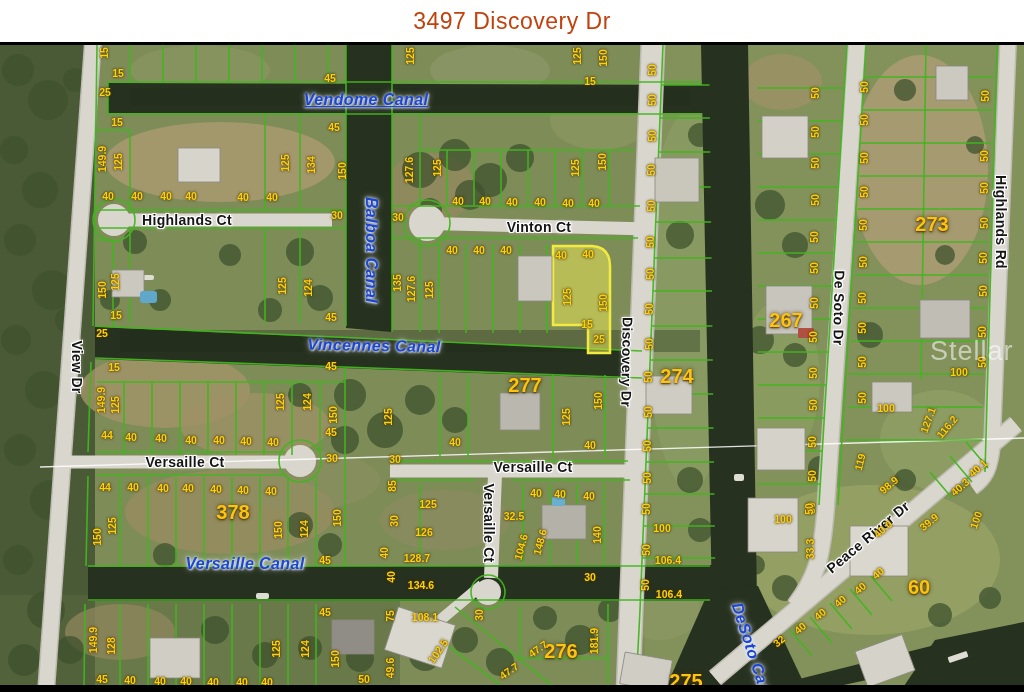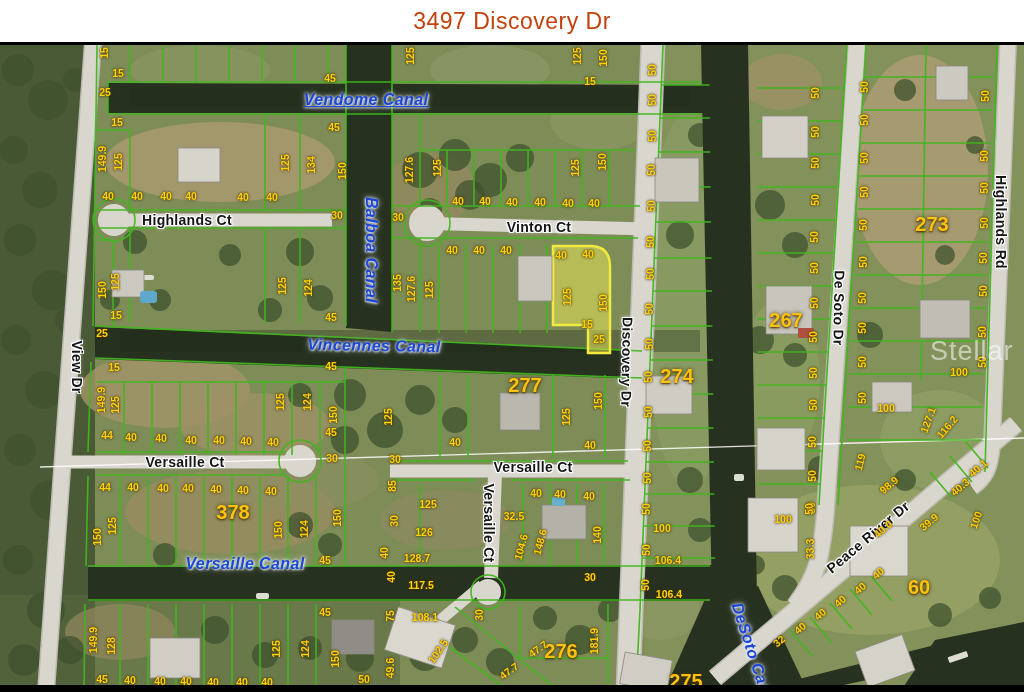--- a/index.html
+++ b/index.html
@@ -510,21 +510,21 @@
         <div class="lbl lbl-dim" style="left: 390px; top: 616px; transform: translate(-50%, -50%) rotate(-90deg);">75</div>
         <div class="lbl lbl-dim" style="left: 391px; top: 577px; transform: translate(-50%, -50%) rotate(-90deg);">40</div>
         <div class="lbl lbl-dim" style="left: 390px; top: 668px; transform: translate(-50%, -50%) rotate(-90deg);">49.6</div>
         <div class="lbl lbl-dim" style="left: 395px; top: 459px; transform: translate(-50%, -50%) rotate(0deg);">30</div>
         <div class="lbl lbl-dim" style="left: 392px; top: 486px; transform: translate(-50%, -50%) rotate(-90deg);">85</div>
         <div class="lbl lbl-dim" style="left: 428px; top: 504px; transform: translate(-50%, -50%) rotate(0deg);">125</div>
         <div class="lbl lbl-dim" style="left: 424px; top: 532px; transform: translate(-50%, -50%) rotate(0deg);">126</div>
         <div class="lbl lbl-dim" style="left: 394px; top: 521px; transform: translate(-50%, -50%) rotate(-90deg);">30</div>
         <div class="lbl lbl-dim" style="left: 384px; top: 553px; transform: translate(-50%, -50%) rotate(-90deg);">40</div>
         <div class="lbl lbl-dim" style="left: 417px; top: 558px; transform: translate(-50%, -50%) rotate(0deg);">128.7</div>
-        <div class="lbl lbl-dim" style="left: 421px; top: 585px; transform: translate(-50%, -50%) rotate(0deg);">117.5</div>
+        <div class="lbl lbl-dim" style="left: 421px; top: 585px; transform: translate(-50%, -50%) rotate(0deg);">134.6</div>
         <div class="lbl lbl-dim" style="left: 425px; top: 617px; transform: translate(-50%, -50%) rotate(0deg);">108.1</div>
         <div class="lbl lbl-dim" style="left: 438px; top: 651px; transform: translate(-50%, -50%) rotate(-55deg);">102.5</div>
         <div class="lbl lbl-dim" style="left: 479px; top: 615px; transform: translate(-50%, -50%) rotate(-90deg);">30</div>
         <div class="lbl lbl-dim" style="left: 514px; top: 516px; transform: translate(-50%, -50%) rotate(0deg);">32.5</div>
         <div class="lbl lbl-dim" style="left: 521px; top: 547px; transform: translate(-50%, -50%) rotate(-75deg);">104.6</div>
         <div class="lbl lbl-dim" style="left: 540px; top: 542px; transform: translate(-50%, -50%) rotate(-75deg);">148.6</div>
         <div class="lbl lbl-dim" style="left: 597px; top: 535px; transform: translate(-50%, -50%) rotate(-90deg);">140</div>
         <div class="lbl lbl-dim" style="left: 536px; top: 493px; transform: translate(-50%, -50%) rotate(0deg);">40</div>
         <div class="lbl lbl-dim" style="left: 560px; top: 494px; transform: translate(-50%, -50%) rotate(0deg);">40</div>
         <div class="lbl lbl-dim" style="left: 589px; top: 496px; transform: translate(-50%, -50%) rotate(0deg);">40</div>

